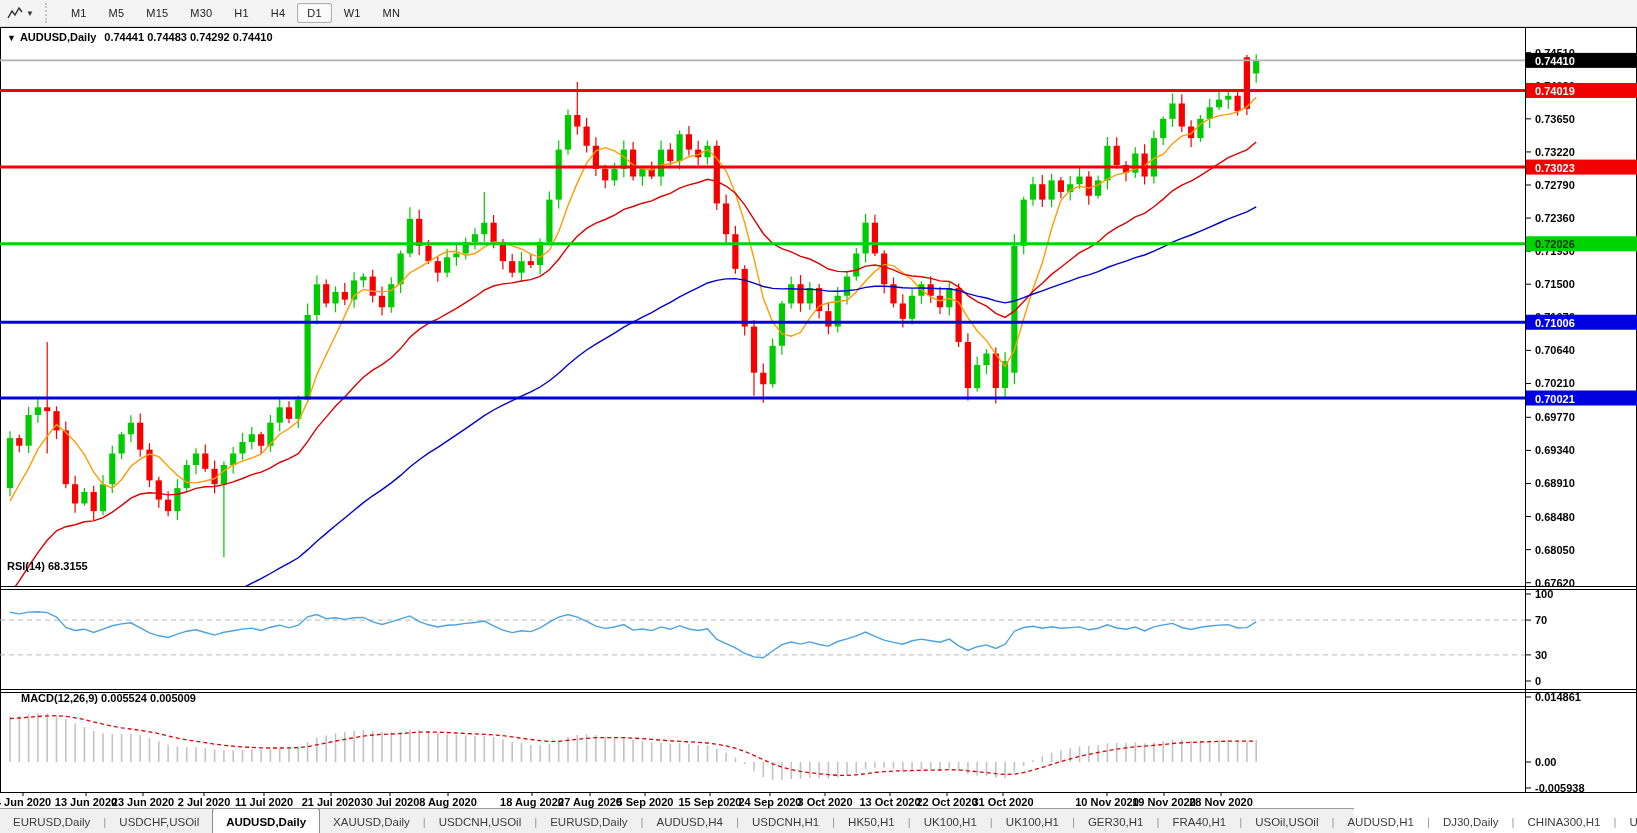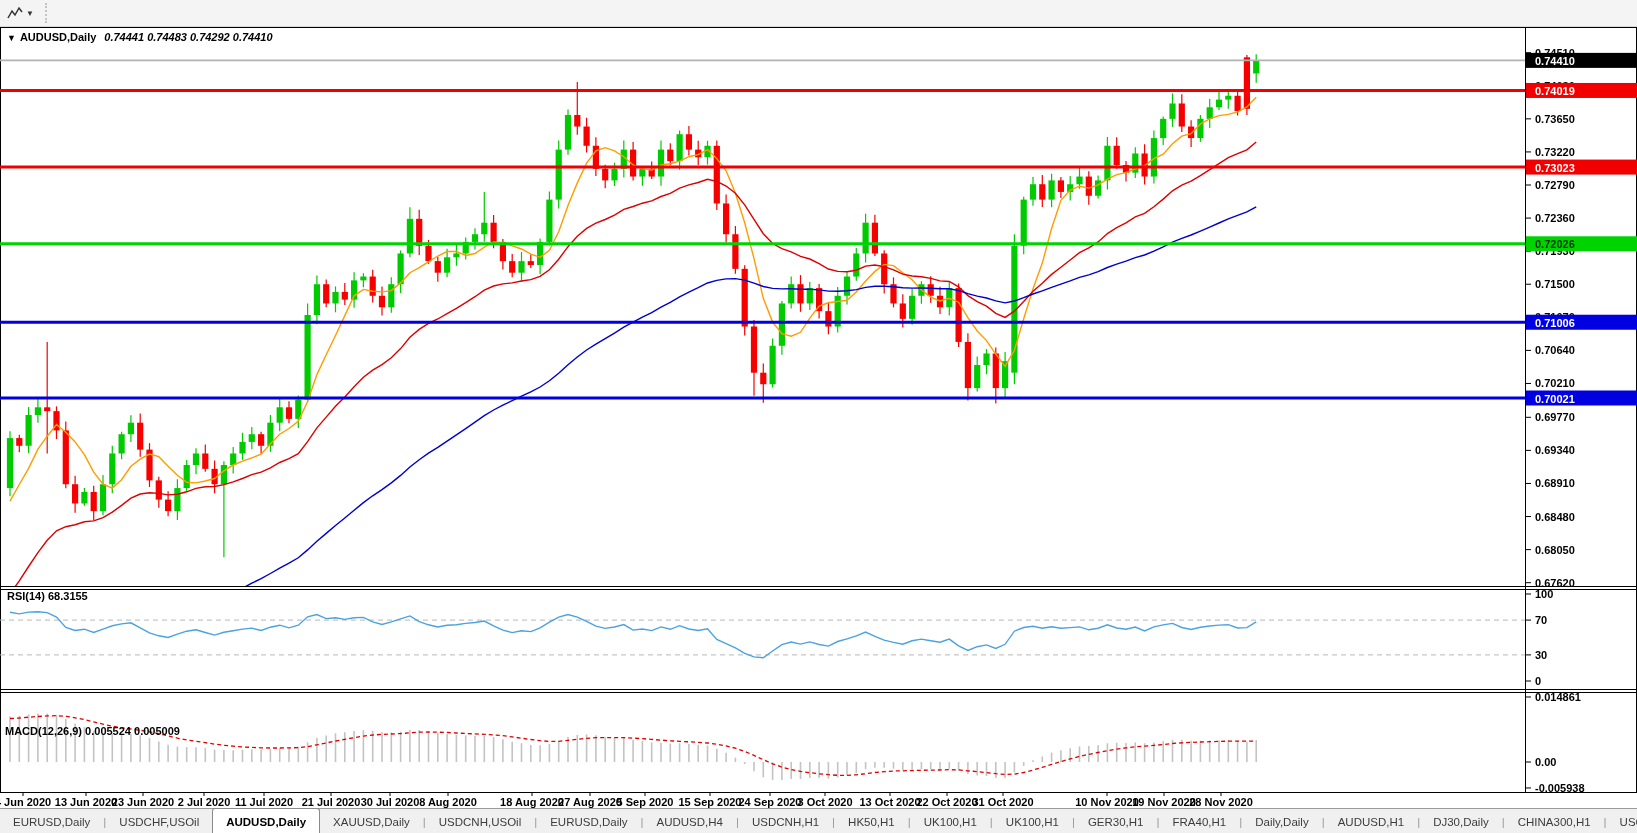--- a/index.html
+++ b/index.html
@@ -6,54 +6,65 @@
   #app{position:relative;width:1637px;height:833px;background:#fff;overflow:hidden;}
   
   #toolbar{position:absolute;left:0;top:0;width:1637px;height:26px;background:#f4f4f4;border-bottom:1px solid #d9d9d9;display:flex;align-items:center;}
   .tb-icon{display:flex;align-items:center;margin-left:4px;padding:2px 3px;cursor:pointer;}
   .tb-caret{font-size:8px;color:#333;margin-left:3px;}
   .tb-sep{width:7px;height:20px;margin:0 6px 0 8px;border-left:2px dotted #c3c3c3;}
   .tb-btn{font-size:11px;color:#222;padding:3px 9px;margin:0 1px;border:1px solid transparent;border-radius:2px;cursor:pointer;letter-spacing:0.2px;}
   .tb-btn.active{background:#fbfbfb;border:1px solid #b0b0b0;box-shadow:inset 0 0 2px #ddd;}
   
   .ovl{position:absolute;font-size:11px;font-weight:bold;color:#000;z-index:5;white-space:nowrap;}
-  #chart-title .q{margin-left:8px;font-weight:bold;font-style:italic;}
+  #chart-title .q{margin-left:8px;font-weight:bold;}
   #chart-title .caret{font-size:9px;margin-right:4px;}
   #chart-svg{position:absolute;left:0;top:0;z-index:1;}
   svg text{font-family:"Liberation Sans",sans-serif;font-size:11px;font-weight:bold;fill:#000;}
   
-  #tabbar{position:absolute;left:0;top:808px;width:1637px;height:25px;background:#f0f0f0;border-top:1px solid #9a9a9a;display:flex;align-items:stretch;font-size:11.5px;color:#3c3c3c;}
+  #tabbar{position:absolute;left:0;top:808px;width:1354px;height:25px;background:#f0f0f0;border-top:1px solid #9a9a9a;display:flex;align-items:stretch;font-size:11.5px;color:#3c3c3c;}
   .tab{display:flex;align-items:center;padding:0 13px;cursor:pointer;white-space:nowrap;}
   .tab.active{background:#ffffff;border-left:1px solid #8a8a8a;border-right:1px solid #8a8a8a;border-top:1px solid #8a8a8a;margin-top:-1px;font-weight:bold;color:#000;border-radius:3px 3px 0 0;}
   .tab-div{display:flex;align-items:center;color:#9a9a9a;}
 </style>
 </head>
 <body>
 
 <div id="app">
 
   <div id="toolbar">
     <div class="tb-icon">
       <svg width="16" height="14" viewBox="0 0 16 14">
         <polyline points="1,12 5,5 8,9 12,2 15,6" fill="none" stroke="#333" stroke-width="1.5"></polyline>
       </svg>
       <span class="tb-caret">▼</span>
     </div>
     <div class="tb-sep"></div>
+    <div id="tf-buttons" style="display:flex;">
+        <div class="tb-btn">M1</div>
+        <div class="tb-btn">M5</div>
+        <div class="tb-btn">M15</div>
+        <div class="tb-btn">M30</div>
+        <div class="tb-btn">H1</div>
+        <div class="tb-btn">H4</div>
+        <div class="tb-btn active">D1</div>
+        <div class="tb-btn">W1</div>
+        <div class="tb-btn">MN</div>
+      </div>
   </div>
 
   <div id="chart-title" class="ovl" style="left:7px;top:31px;">
     <span class="caret">▼</span><span>AUDUSD,Daily</span><span class="q">0.74441 0.74483 0.74292 0.74410</span>
   </div>
 
-  <div class="ovl" style="left:7px;top:590px;">
+  <div class="ovl" style="left:7px;top:560px;">
     <span>RSI(14)</span>&nbsp;<span>68.3155</span>
   </div>
 
-  <div class="ovl" style="left:5px;top:692px;margin-top:33px;">
+  <div class="ovl" style="left:21px;top:692px;">
     <span>MACD(12,26,9)</span>&nbsp;<span>0.005524 0.005009</span>
   </div>
 
   <svg id="chart-svg" width="1637" height="808">
       <defs>
         <clipPath id="cpMain">
           <rect x="0" y="28" width="1525" height="558"></rect>
         </clipPath>
         <clipPath id="cpRsi">
           <rect x="0" y="592" width="1525" height="95"></rect>
@@ -617,21 +628,21 @@
       <span class="tab">HK50,H1</span>
       <span class="tab-div">|</span>
       <span class="tab">UK100,H1</span>
       <span class="tab-div">|</span>
       <span class="tab">UK100,H1</span>
       <span class="tab-div">|</span>
       <span class="tab">GER30,H1</span>
       <span class="tab-div">|</span>
       <span class="tab">FRA40,H1</span>
       <span class="tab-div">|</span>
-      <span class="tab">Daily,Daily</span>
+      <span class="tab">USOil,USOil</span>
       <span class="tab-div">|</span>
       <span class="tab">AUDUSD,H1</span>
       <span class="tab-div">|</span>
       <span class="tab">DJ30,Daily</span>
       <span class="tab-div">|</span>
       <span class="tab">CHINA300,H1</span>
       <span class="tab-div">|</span>
       <span class="tab">USOil,H1</span>
     </div>
 </div>

